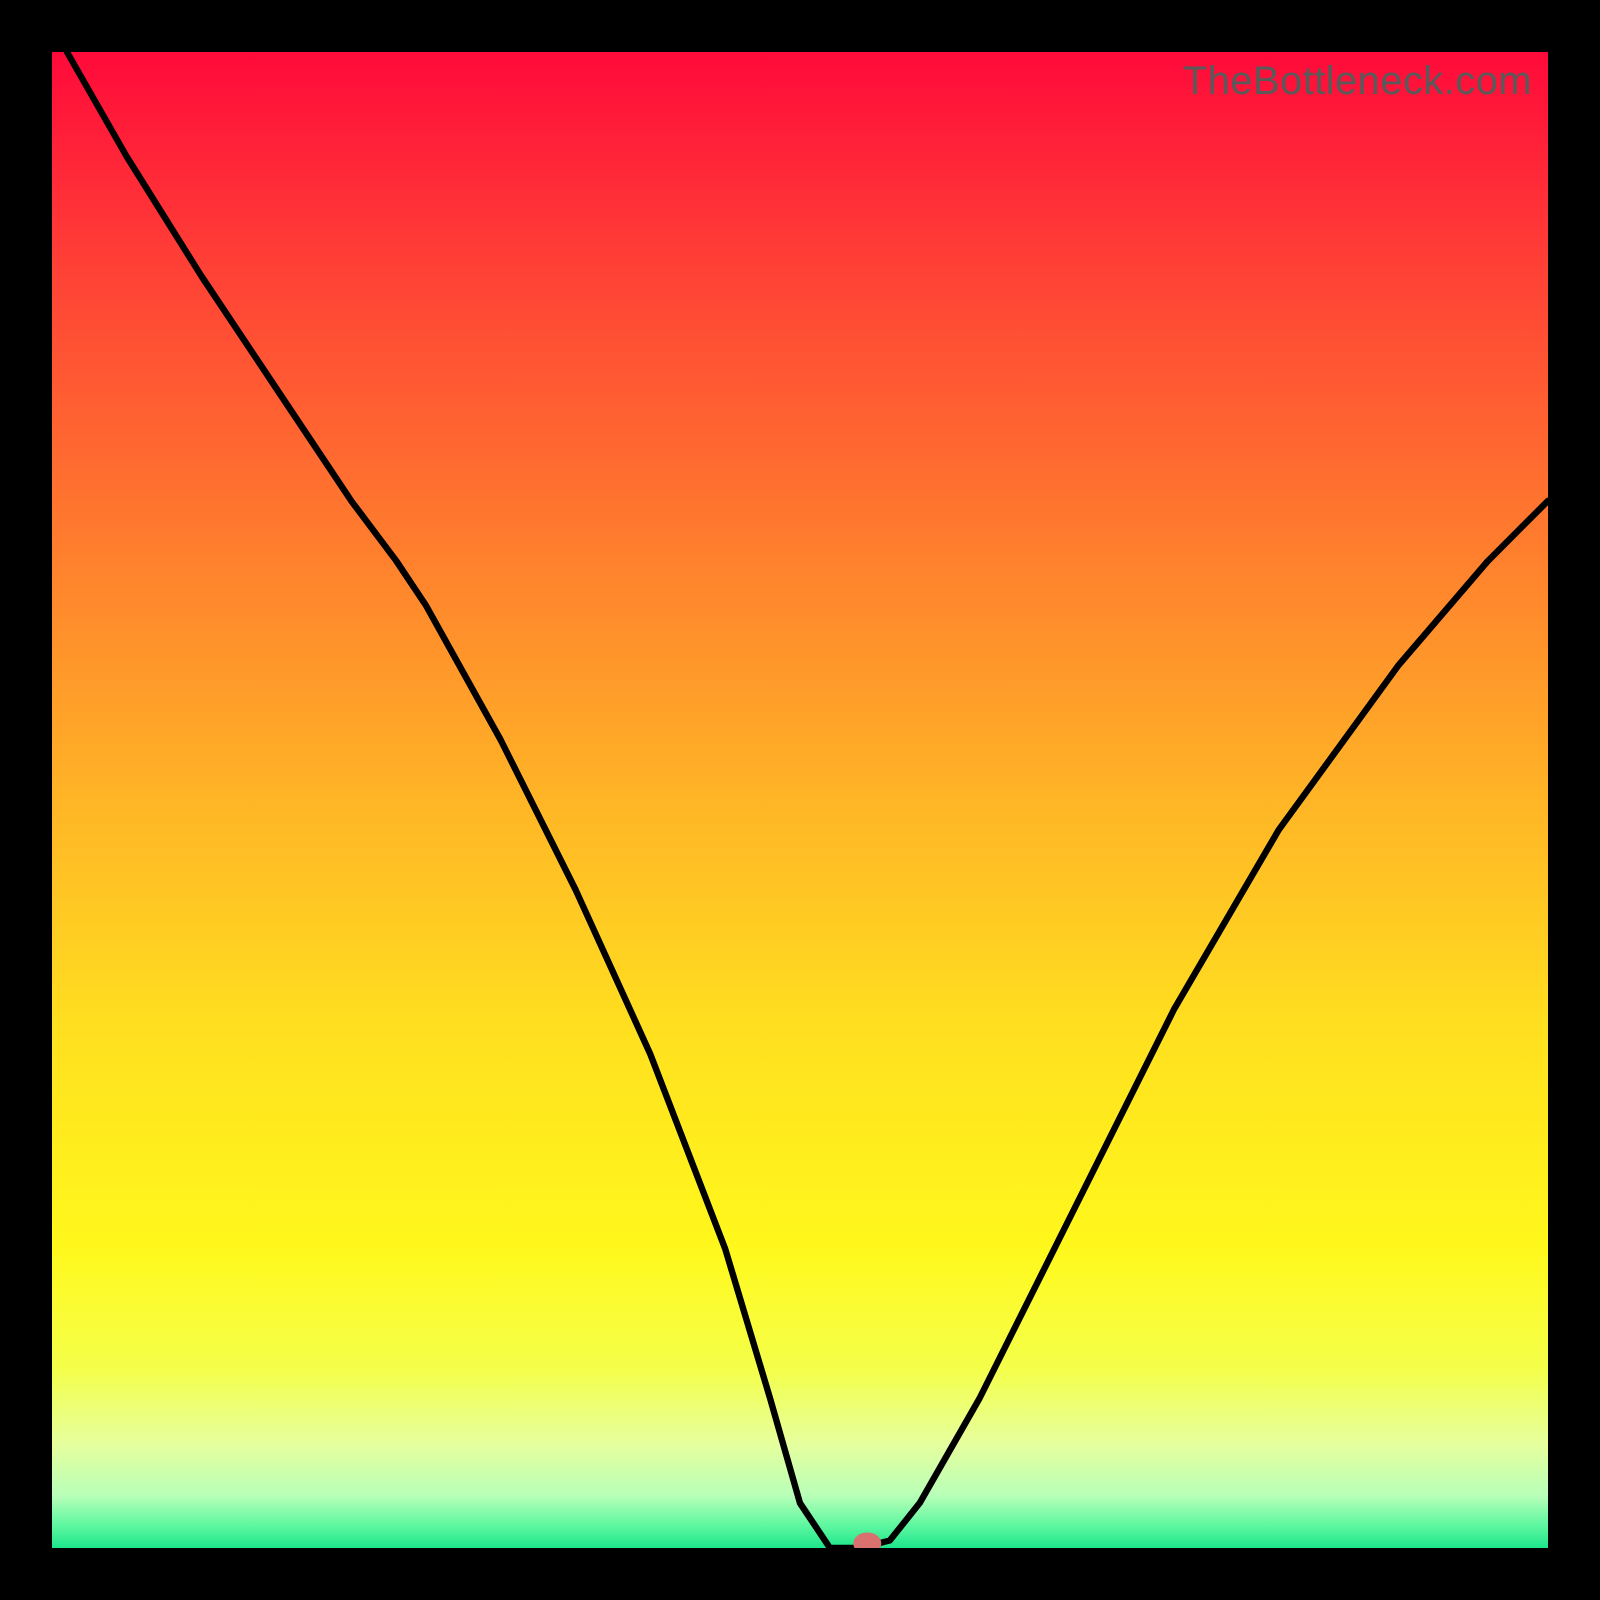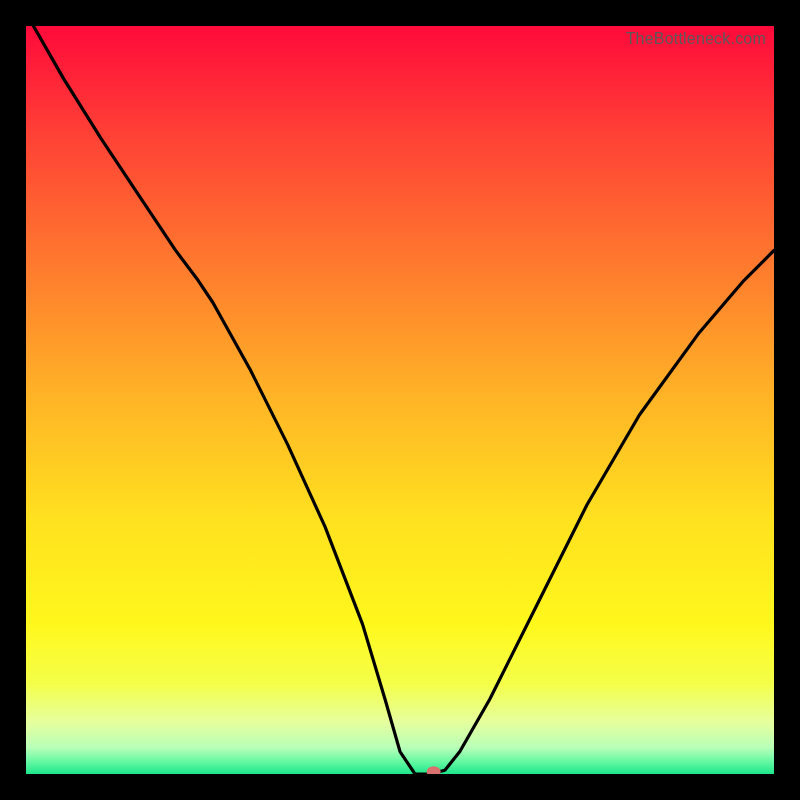--- a/index.html
+++ b/index.html
@@ -24,21 +24,21 @@
     left: 0;
     top: 0;
     width: 748px;
     height: 748px;
   }
   .watermark {
     position: absolute;
     top: 4px;
     right: 8px;
     color: #5a5a5a;
-    font-size: 16px;
+    font-size: 20px;
     font-weight: 500;
     letter-spacing: 0.2px;
     user-select: none;
   }
   svg { display: block; }
 </style>
 </head>
 <body>
 
 <div class="frame">

